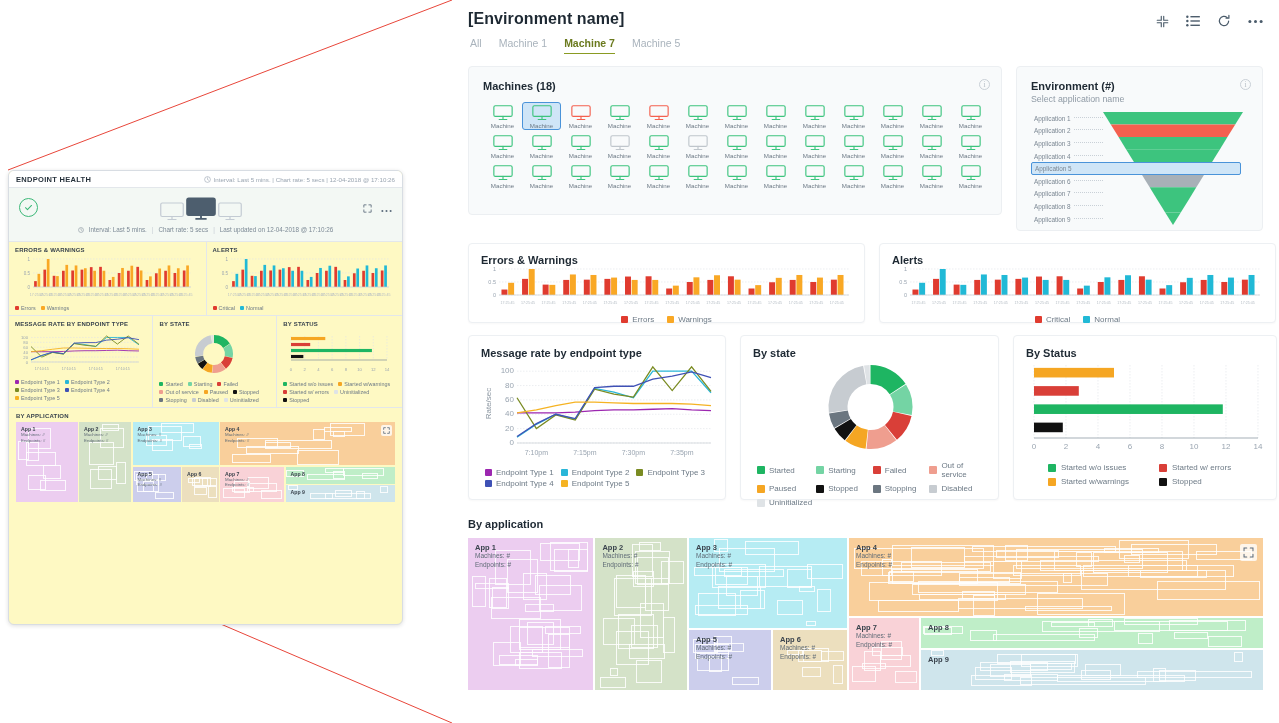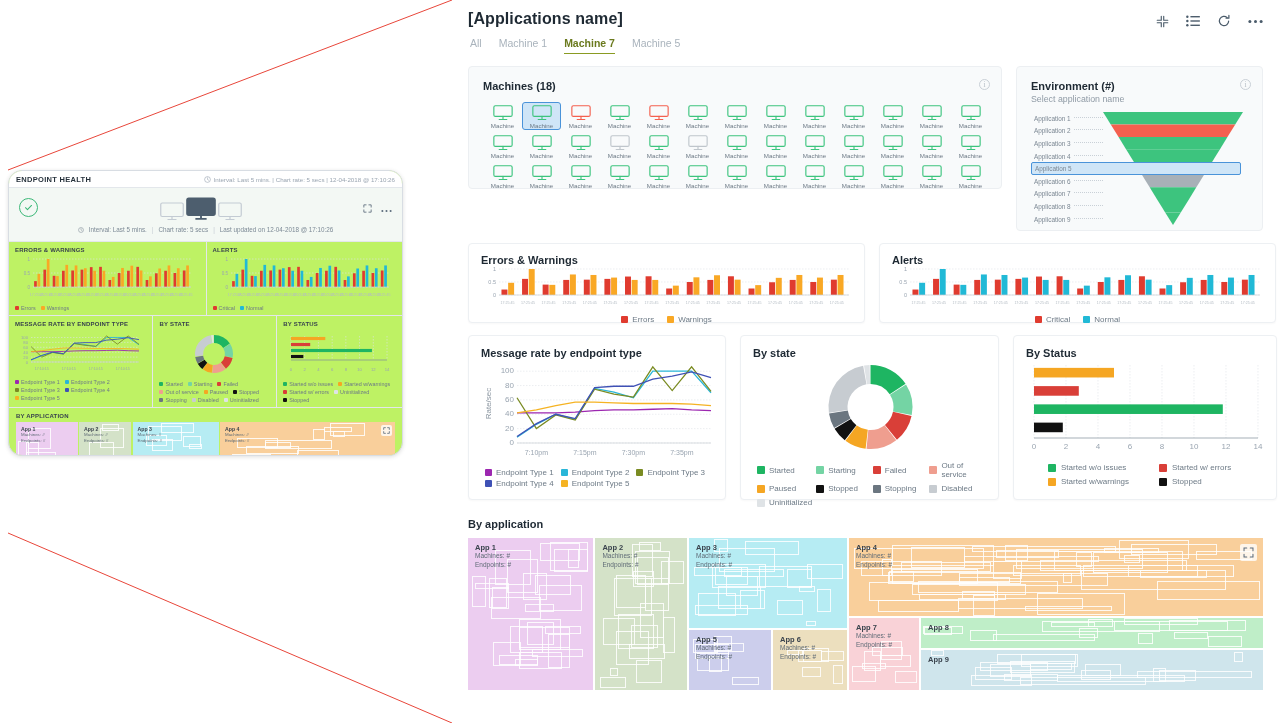--- a/index.html
+++ b/index.html
@@ -9,24 +9,24 @@
     font-family: "Liberation Sans", sans-serif;
     overflow: hidden;
     position: relative;
   }
 
   
   #callout-lines { position: absolute; left: 0; top: 0; width: 470px; height: 723px; pointer-events: none; z-index: 1; }
 
   .mini-panel {
     position: absolute; left: 8px; top: 170px;
-    width: 395px; height: 286px;
-    background: #bef264;
+    width: 395px; height: 455px;
+    background: #fef9c3;
     border: 1px solid #d8dde3;
-    border-radius: 14px;
+    border-radius: 6px;
     box-shadow: 0 1px 4px rgba(0,0,0,.13);
     z-index: 3;
     overflow: hidden;
   }
   .mini-head {
     height: 17px; display: flex; align-items: center; justify-content: space-between;
     padding: 0 7px; border-bottom: 1px solid #e3e7eb; background: #fff;
   }
   .mini-head-title { font-size: 7.5px; font-weight: bold; color: #27323c; letter-spacing: .3px; }
   .mini-head-meta { font-size: 6.2px; color: #9aa5b1; display: flex; align-items: center; gap: 3px; }
@@ -622,21 +622,21 @@
             <path d="M1.5 5.5v-4h4M14.5 5.5v-4h-4M1.5 10.5v4h4M14.5 10.5v4h-4" stroke="#5b6b7b" stroke-width="1.8" fill="none" stroke-linecap="round"></path>
           </svg>
         </span>
       </div>
   </div>
 </div>
 
 <div class="dash">
 
   <div class="dash-header">
-    <div class="dash-title">[Applications name]</div>
+    <div class="dash-title">[Environment name]</div>
     <div class="dash-icons">
       <span>
         <svg width="13" height="13" viewBox="0 0 16 16">
             <path d="M6.5 1.5v5h-5M9.5 1.5v5h5M6.5 14.5v-5h-5M9.5 14.5v-5h5" stroke="#4a5b6a" stroke-width="1.4" fill="none" stroke-linecap="round"></path>
           </svg>
       </span>
       <span>
         <svg width="14" height="12" viewBox="0 0 16 14">
             <circle cx="1.4" cy="2" r="1.4" fill="#4a5b6a"></circle>
             <circle cx="1.4" cy="7" r="1.4" fill="#4a5b6a"></circle>
@@ -663,21 +663,21 @@
   </div>
 
   <div class="tabs" id="tabs">
       <div class="tab">All</div>
       <div class="tab">Machine 1</div>
       <div class="tab active">Machine 7</div>
       <div class="tab">Machine 5</div>
     </div>
 
   <div class="row">
-    <div class="card" style="width:534px;height:123px;padding:13px 14px">
+    <div class="card" style="width:534px;height:149px;padding:13px 14px">
       <div class="card-title">Machines (18)</div>
       <div class="info-i">i</div>
       <div class="machines-grid" id="machines-grid">
           <div class="machine">
             <svg width="20" height="16" viewBox="0 0 26 21">
               <rect x="1" y="1" width="24" height="14" rx="2" fill="none" stroke="#3dc47e" stroke-width="1.5"></rect>
               <path d="M8 19h10M13 15v4" stroke="#3dc47e" stroke-width="1.5" stroke-linecap="round"></path>
             </svg>
             <span class="machine-lbl">Machine</span>
           </div>

